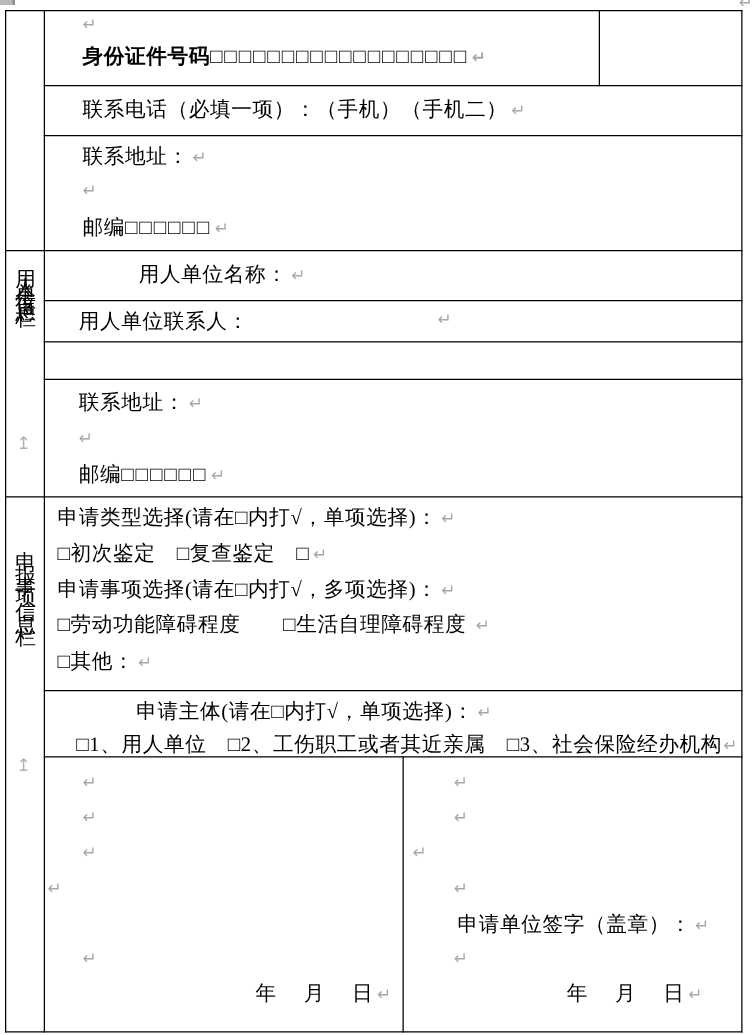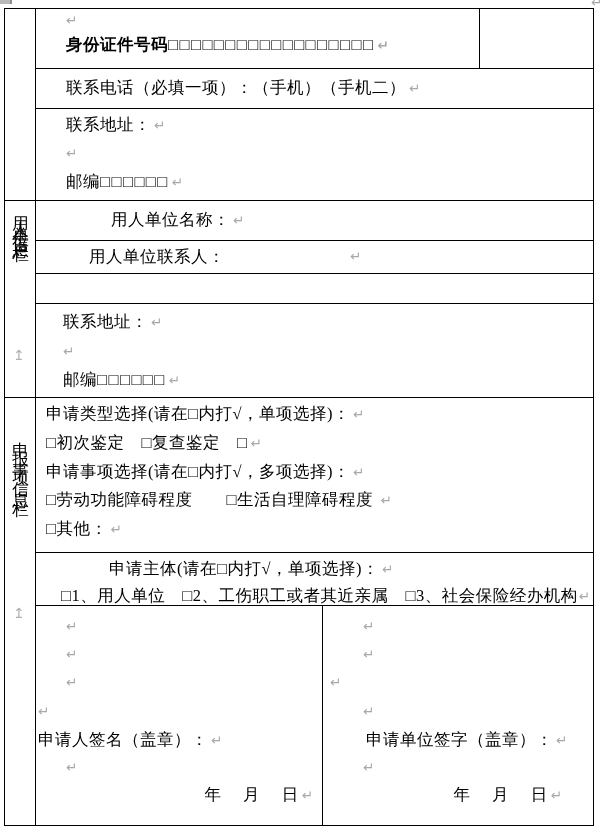--- a/index.html
+++ b/index.html
@@ -75,21 +75,21 @@
   <div class="line" style="left:66px;top:77px;"><span>联系电话（必填一项）：（手机）（手机二）</span><span class="mark inline">↵</span></div>
 
   <div class="line" style="left:66px;top:114px;"><span>联系地址：</span><span class="mark inline">↵</span></div>
 
   <div class="markline mark" style="left:66px;top:143px;">↵</div>
 
   <div class="line" style="left:66px;top:171px;"><span>邮编</span><span class="bx">□□□□□□</span><span class="mark inline">↵</span></div>
 
   <div class="line" style="left:63px;top:209px;margin-left:48px;"><span>用人单位名称：</span><span class="mark inline">↵</span></div>
 
-  <div class="line" style="left:63px;top:246px;margin-left:26px;"><span>用人单位联系人：</span></div>
+  <div class="line" style="left:63px;top:246px;"><span>用人单位联系人：</span></div>
   <div class="markline mark" style="left:350px;top:246px;">↵</div>
 
 
   <div class="line" style="left:63px;top:311px;"><span>联系地址：</span><span class="mark inline">↵</span></div>
 
   <div class="markline mark" style="left:63px;top:341px;">↵</div>
 
   <div class="line" style="left:63px;top:369px;"><span>邮编</span><span class="bx">□□□□□□</span><span class="mark inline">↵</span></div>
 
   <div class="line" style="left:46px;top:403px;"><span>申请类型选择(请在□内打√，单项选择)：</span><span class="mark inline">↵</span></div>
@@ -104,21 +104,20 @@
 
   <div class="line" style="left:61px;top:558px;margin-left:48px;"><span>申请主体(请在□内打√，单项选择)：</span><span class="mark inline">↵</span></div>
 
   <div class="line" style="left:61px;top:585px;"><span>□1、用人单位　□2、工伤职工或者其近亲属　□3、社会保险经办机构</span><span class="mark inline" style="margin-left:1px;">↵</span></div>
 
   <div class="markline mark" style="left:66px;top:616px;">↵</div>
   <div class="markline mark" style="left:66px;top:644px;">↵</div>
   <div class="markline mark" style="left:66px;top:672px;">↵</div>
   <div class="markline mark" style="left:38px;top:701px;">↵</div>
 
-  <div class="line" style="left:38px;top:729px;"><span>申请人签名（盖章）：</span><span class="mark inline">↵</span></div>
 
   <div class="markline mark" style="left:66px;top:757px;">↵</div>
 
   <div class="line right" style="left:35px;top:784px;width:278px;"><span>年　 月　 日</span><span class="mark inline">↵</span></div>
 
   <div class="markline mark" style="left:363px;top:616px;">↵</div>
   <div class="markline mark" style="left:363px;top:644px;">↵</div>
   <div class="markline mark" style="left:330px;top:672px;">↵</div>
   <div class="markline mark" style="left:363px;top:701px;">↵</div>
 

